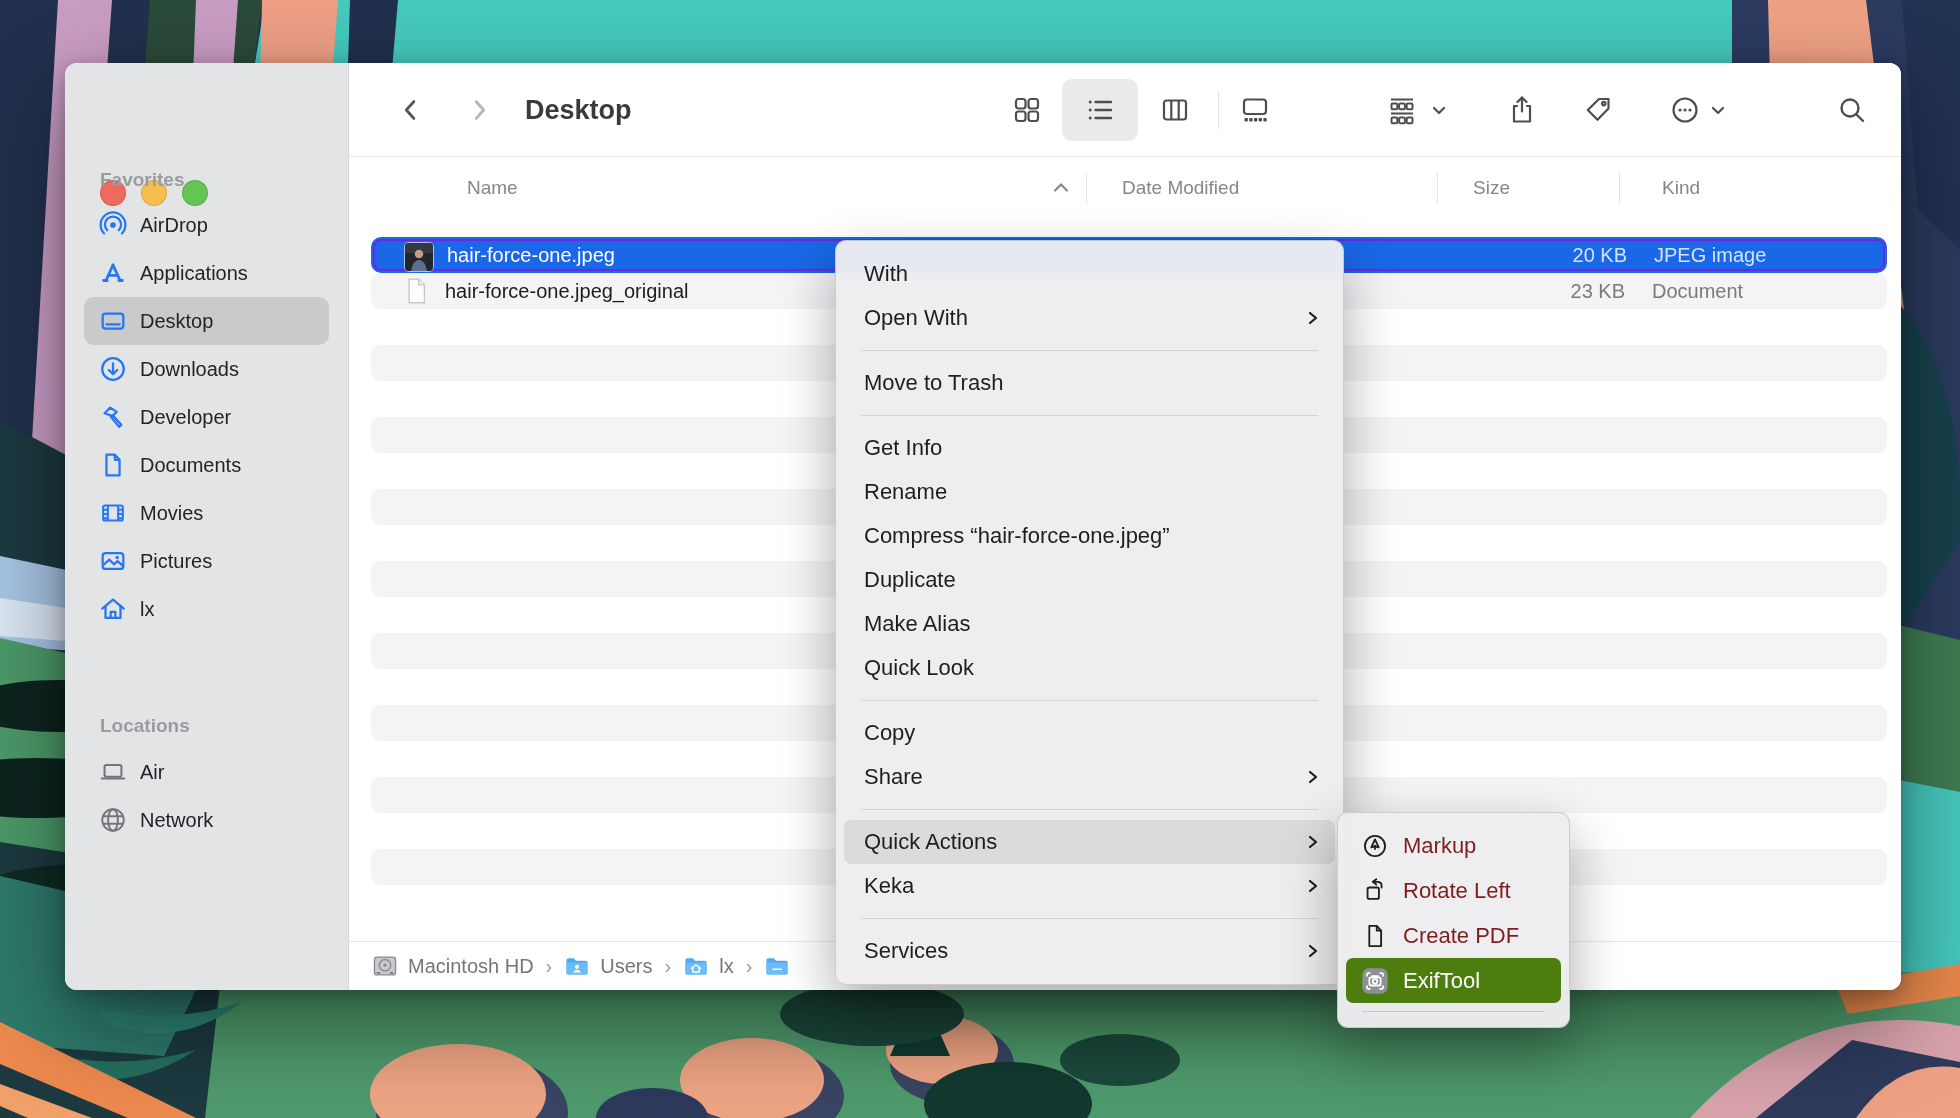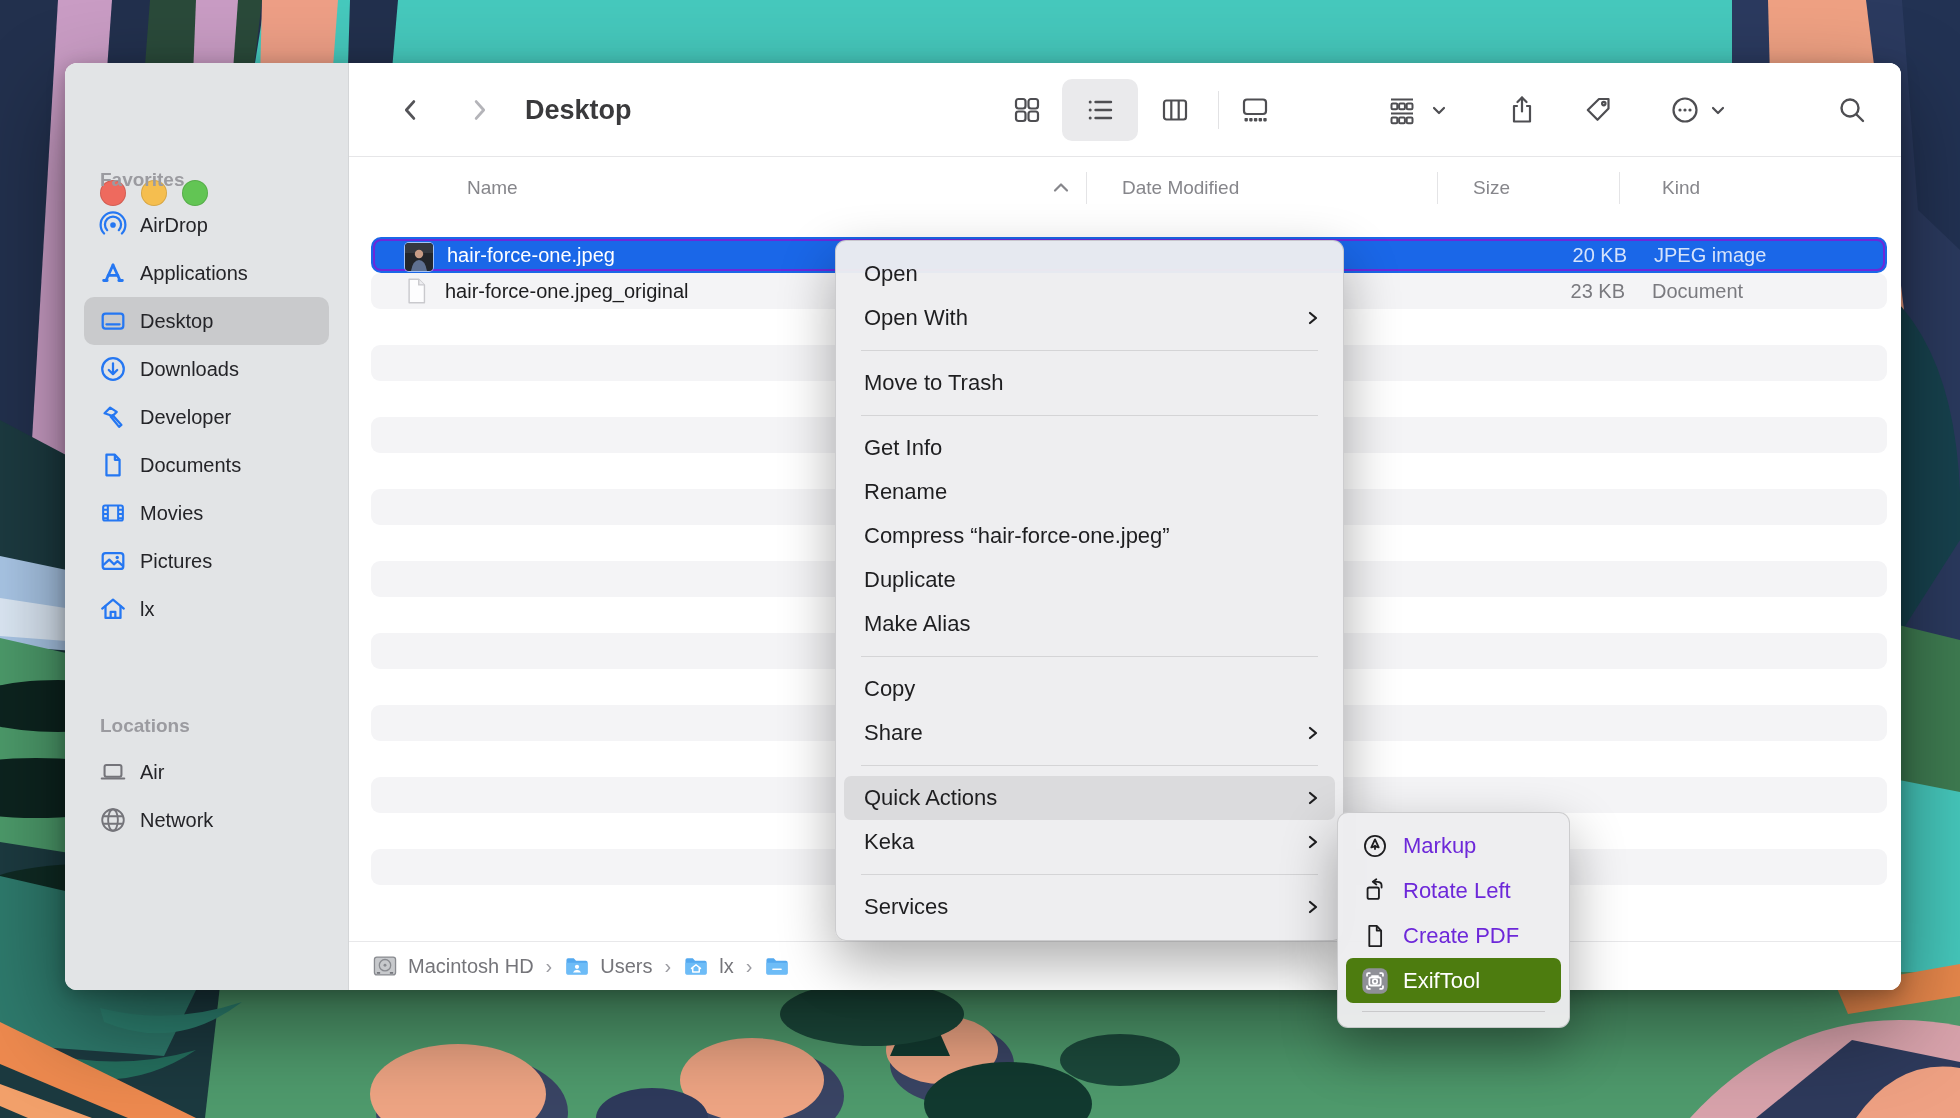--- a/index.html
+++ b/index.html
@@ -66,21 +66,21 @@
   .menu{position:absolute;background:rgba(237,237,240,0.97);border:1px solid rgba(0,0,0,0.14);
         border-radius:11px;box-shadow:0 22px 55px rgba(0,0,0,0.33);box-sizing:border-box;}
   .ctx{left:835px;top:240px;width:509px;padding:11px 0;}
   .mi{height:44px;margin:0 8px;padding:0 14px 0 20px;display:flex;align-items:center;border-radius:7px;
       font-size:22px;color:#1E1E20;}
   .mi.hl{background:#DBDBDD;}
   .mi .arrow{margin-left:auto;display:flex;align-items:center;}
   .msep{height:1px;background:#D4D4D6;margin:10px 25px;}
 
   .sub{left:1337px;top:812px;width:233px;padding:10px 0 7px;}
-  .smi{height:45px;margin:0 8px;padding:0 10px 0 14px;display:flex;align-items:center;border-radius:7px;font-size:22px;color:#6d28d9;}
+  .smi{height:45px;margin:0 8px;padding:0 10px 0 14px;display:flex;align-items:center;border-radius:7px;font-size:22px;color:#7f1d1d;}
   .smi .s-ic{width:30px;height:30px;margin-right:13px;display:flex;align-items:center;justify-content:center;flex:none;}
   .smi.sel{background:#4d7c0f;color:#fff;}
   .smi.footer{padding-left:20px;}
   .subsep{height:1px;background:#C9C9CB;margin:8px 24px;}
 </style>
 </head>
 <body>
 
 <div class="stage">
 
@@ -461,21 +461,21 @@
             </svg>
           </span>
           <span class="pb-label"></span>
         </div>
       </div>
     </div>
   </div>
 
   <div class="menu ctx">
     <div class="mi">
-        <span>Open</span>
+        <span>With</span>
       </div>
     <div class="mi">
         <span>Open With</span>
       <span class="arrow">
           <svg width="16" height="16" viewBox="0 0 16 16" fill="none" stroke="#1E1E20" stroke-width="2.2" stroke-linecap="round" stroke-linejoin="round">
             <path d="M5,3 L11,8 L5,13"></path>
           </svg>
         </span>
     </div>
     <div class="msep"></div>
@@ -490,20 +490,23 @@
         <span>Rename</span>
       </div>
     <div class="mi">
         <span>Compress “hair-force-one.jpeg”</span>
       </div>
     <div class="mi">
         <span>Duplicate</span>
       </div>
     <div class="mi">
         <span>Make Alias</span>
+      </div>
+    <div class="mi">
+        <span>Quick Look</span>
       </div>
     <div class="msep"></div>
     <div class="mi">
         <span>Copy</span>
       </div>
     <div class="mi">
         <span>Share</span>
       <span class="arrow">
           <svg width="16" height="16" viewBox="0 0 16 16" fill="none" stroke="#1E1E20" stroke-width="2.2" stroke-linecap="round" stroke-linejoin="round">
             <path d="M5,3 L11,8 L5,13"></path>

